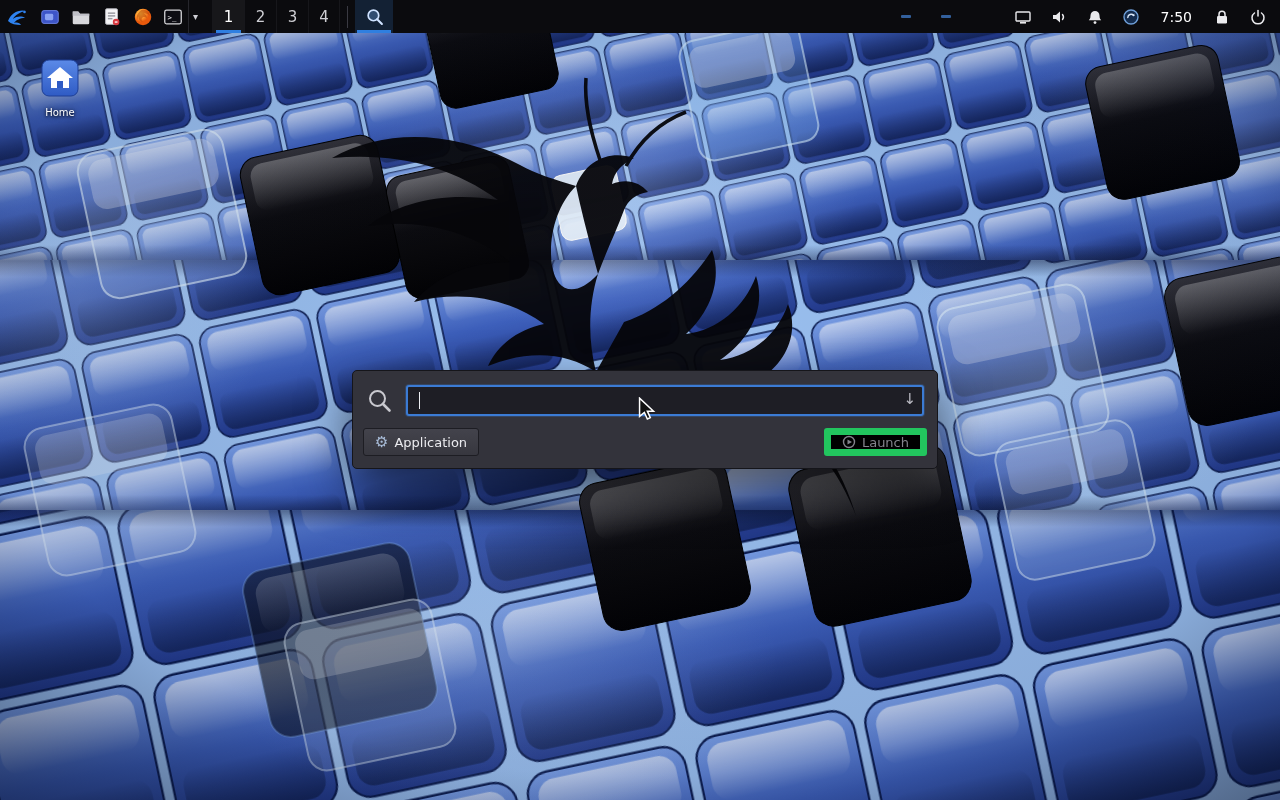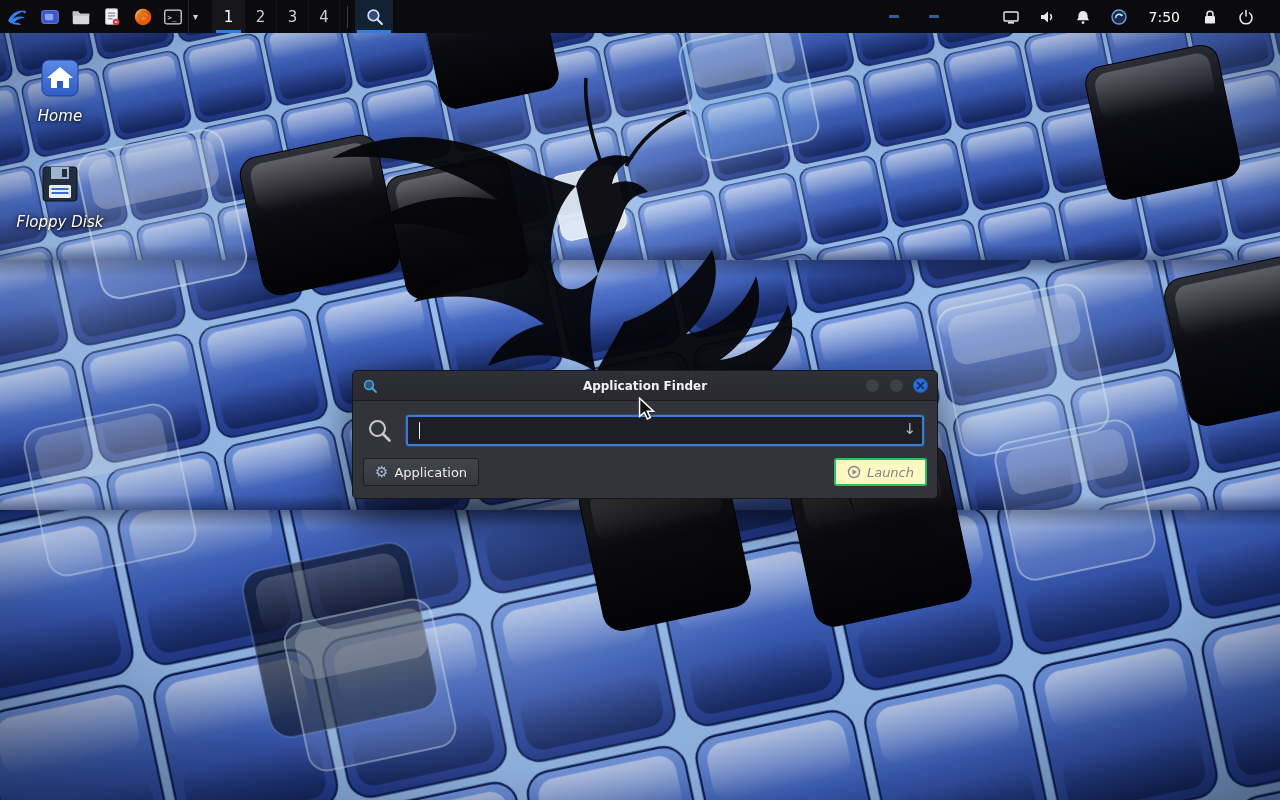--- a/index.html
+++ b/index.html
@@ -22,31 +22,31 @@
   .ws-switcher { display:flex; height:100%; margin-left:10px; }
   .ws { width:32px; height:100%; display:flex; align-items:center; justify-content:center;
     font-size:15px; color:#cfcfd4; position:relative; cursor:pointer; border-left:1px solid #17171b; }
   .ws:last-child { border-right:1px solid #17171b; }
   .ws.active { color:#ffffff; background:rgba(255,255,255,0.05); }
   .ws.active::after { content:""; position:absolute; bottom:0; left:3px; right:3px; height:3px; background:#2f7fe0; }
   .separator { width:1px; height:22px; background:#3a3a42; margin:0 7px; }
   .task { width:38px; height:100%; display:flex; align-items:center; justify-content:center;
     position:relative; background:rgba(56,125,204,0.20); cursor:pointer; }
   .task::after { content:""; position:absolute; bottom:0; left:2px; right:2px; height:3px; background:#2f7fe0; }
-  .tray { margin-left:auto; display:flex; align-items:center; gap:16px; padding-right:24px; height:100%; }
+  .tray { margin-left:auto; display:flex; align-items:center; gap:16px; padding-right:12px; height:100%; }
   .tray-dashes { display:flex; gap:30px; margin-right:46px; align-items:center; }
   .tray-dash { width:10px; height:3px; background:#33609c; border-radius:1px; }
   .tray-ico { width:20px; height:20px; display:flex; align-items:center; justify-content:center; cursor:pointer; }
   .clock { font-size:14px; color:#ffffff; padding:0 4px; cursor:pointer; }
 
   
   .dicons { position:absolute; left:12px; top:56px; width:96px; display:flex;
     flex-direction:column; gap:37px; z-index:10; }
   .dicon { display:flex; flex-direction:column; align-items:center; gap:7px; cursor:pointer; }
-  .dicon .dlabel { color:#ffffff; font-size:15px; text-shadow:0 1px 3px rgba(0,0,0,0.95), 0 0 6px rgba(0,0,0,0.6);font-style:italic; }
+  .dicon .dlabel { color:#ffffff; font-size:10px; text-shadow:0 1px 3px rgba(0,0,0,0.95), 0 0 6px rgba(0,0,0,0.6); }
 
   
   .finder { position:absolute; left:352px; top:370px; width:586px; background:#33333b;
     border:1px solid #15151a; border-radius:5px; box-shadow:0 20px 50px rgba(0,0,0,0.6);
     z-index:40; }
   .titlebar { height:30px; background:linear-gradient(#2f2f37,#29292f); border-bottom:1px solid #1b1b21;
     border-radius:4px 4px 0 0; display:flex; align-items:center; padding:0 9px; position:relative; cursor:default; }
   .tb-title { position:absolute; left:0; right:0; text-align:center; font-weight:bold;
     font-size:12px; color:#f2f2f5; pointer-events:none; }
   .tb-icon { width:16px; height:16px; z-index:1; }
@@ -60,21 +60,21 @@
     box-shadow:0 0 0 1px rgba(59,123,212,0.25); font-family:"DejaVu Sans",sans-serif; }
   .caret { position:absolute; left:13px; top:7px; width:1px; height:17px; background:#eceef2;
     animation:blink 1.1s steps(1) infinite; }
   @keyframes blink { 50% { opacity:0; } }
   .arrow-down { position:absolute; right:8px; top:5px; color:#b9b9c1; font-size:15px; cursor:pointer; }
   .btn-row { display:flex; align-items:center; padding:2px 10px 12px 10px; }
   .btn { display:flex; align-items:center; gap:6px; height:28px; padding:0 11px; border-radius:3px;
     font-size:13px; cursor:pointer; }
   .btn.pref { background:linear-gradient(#43434c,#37373f); border:1px solid #1d1d23; color:#ebebef; }
   .btn.pref .gear { color:#a9bdd9; font-size:15px; line-height:1; }
-  .btn.launch { margin-left:auto; background:#fef9c3; border:2px solid #22c55e; color:#83838c;font-style:italic; }
+  .btn.launch { margin-left:auto; background:#000000; border:7px solid #22c55e; color:#83838c; }
 
   
   .cursor { position:absolute; left:636px; top:397px; z-index:80; pointer-events:none; }
 </style>
 </head>
 <body>
 
 <div class="stage">
 
   <svg class="wallpaper" viewBox="0 0 1280 800" width="1280" height="800">
@@ -353,50 +353,23 @@
               <stop offset="0" stop-color="#5b8ae8"></stop>
               <stop offset="1" stop-color="#2f5bc4"></stop>
             </linearGradient>
           </defs>
         <rect x="4" y="4" width="36" height="36" rx="7" fill="url(#gHome)" stroke="#1e3f96"></rect>
         <path d="M22 11 L35 22 H31 V32 H13 V22 H9 Z" fill="#ffffff"></path>
         <rect x="19" y="25" width="6" height="7" fill="#2f5bc4"></rect>
       </svg>
       <div class="dlabel">Home</div>
     </div>
-    <div class="dicon">
-      <svg width="44" height="44" viewBox="0 0 44 44">
-        <rect x="5" y="5" width="34" height="34" rx="3" fill="#232d3e" stroke="#0e1420"></rect>
-        <rect x="13" y="5" width="18" height="12" fill="#9fb4cf"></rect>
-        <rect x="24" y="7" width="5" height="8" fill="#232d3e"></rect>
-        <rect x="11" y="23" width="22" height="13" rx="1.5" fill="#e8edf4"></rect>
-        <rect x="13.5" y="26" width="17" height="2" fill="#3b69c8"></rect>
-        <rect x="13.5" y="30" width="17" height="2" fill="#3b69c8"></rect>
-      </svg>
-      <div class="dlabel">Floppy Disk</div>
-    </div>
   </div>
 
   <div class="finder">
-    <div class="titlebar">
-      <svg class="tb-icon" viewBox="0 0 16 16">
-        <circle cx="7" cy="7" r="4.4" fill="rgba(70,160,230,0.35)" stroke="#4aa6e8" stroke-width="1.5"></circle>
-        <line x1="10" y1="10" x2="14" y2="14" stroke="#4aa6e8" stroke-width="1.8" stroke-linecap="round"></line>
-      </svg>
-      <div class="tb-title">Application Finder</div>
-      <div class="tb-controls">
-        <div class="ctrl"></div>
-        <div class="ctrl"></div>
-        <div class="ctrl close">
-          <svg width="9" height="9" viewBox="0 0 9 9">
-            <path d="M1.5 1.5 L7.5 7.5 M7.5 1.5 L1.5 7.5" stroke="#10336e" stroke-width="1.8" stroke-linecap="round"></path>
-          </svg>
-        </div>
-      </div>
-    </div>
 
     <div class="search-row">
       <svg width="27" height="27" viewBox="0 0 27 27">
         <circle cx="11.5" cy="11.5" r="7.5" fill="none" stroke="#c9c9cf" stroke-width="2"></circle>
         <line x1="17" y1="17" x2="23.5" y2="23.5" stroke="#c9c9cf" stroke-width="2.6" stroke-linecap="round"></line>
       </svg>
       <div class="input-wrap">
         <input class="search-input" type="text" autocomplete="off" spellcheck="false" value="" style="">
         <div class="caret"></div>
         <div class="arrow-down">↓</div>

